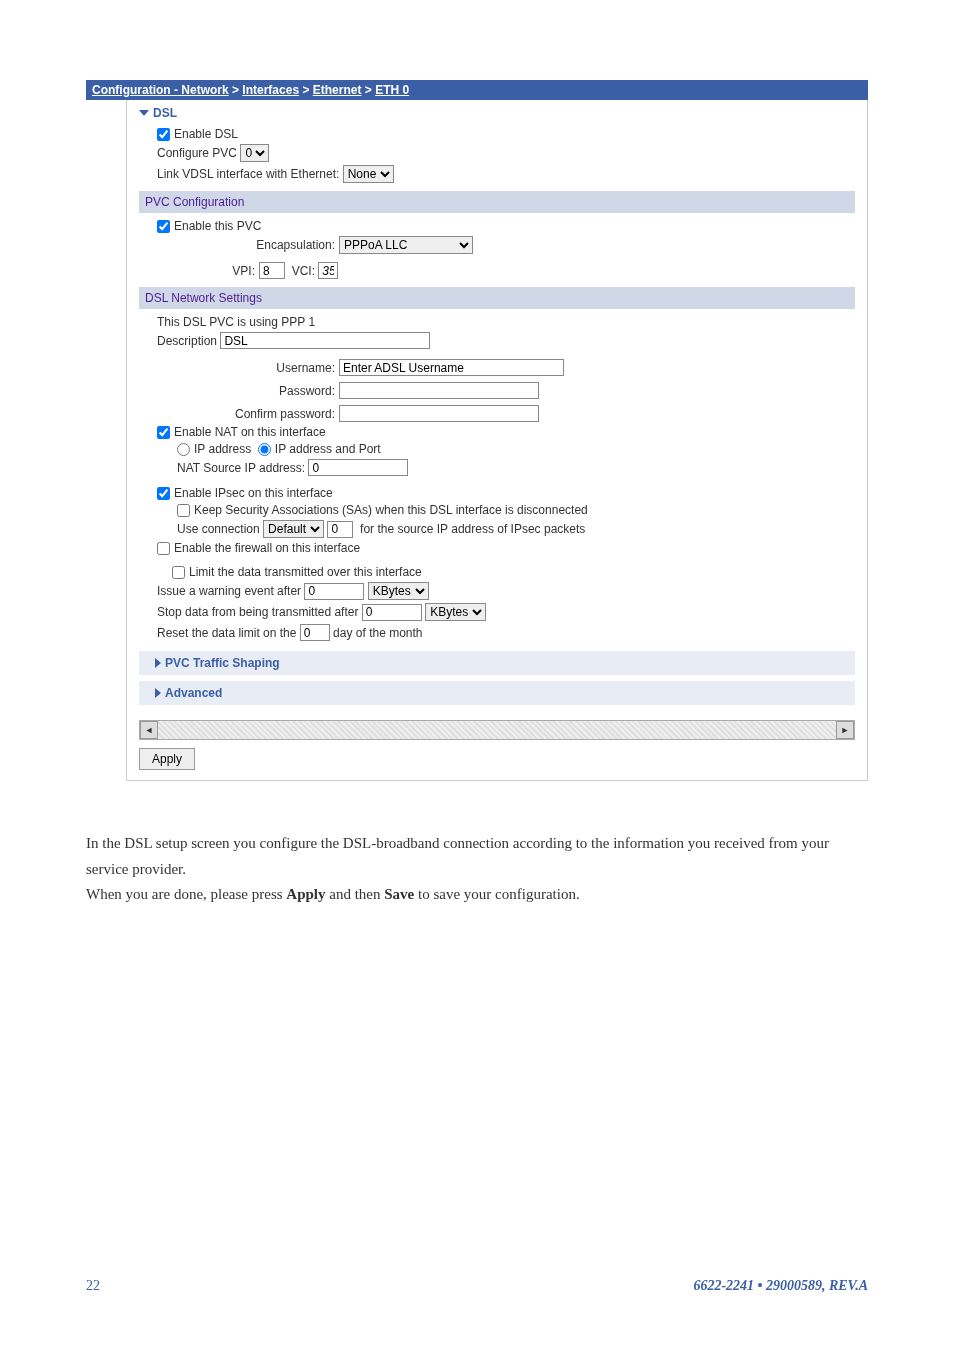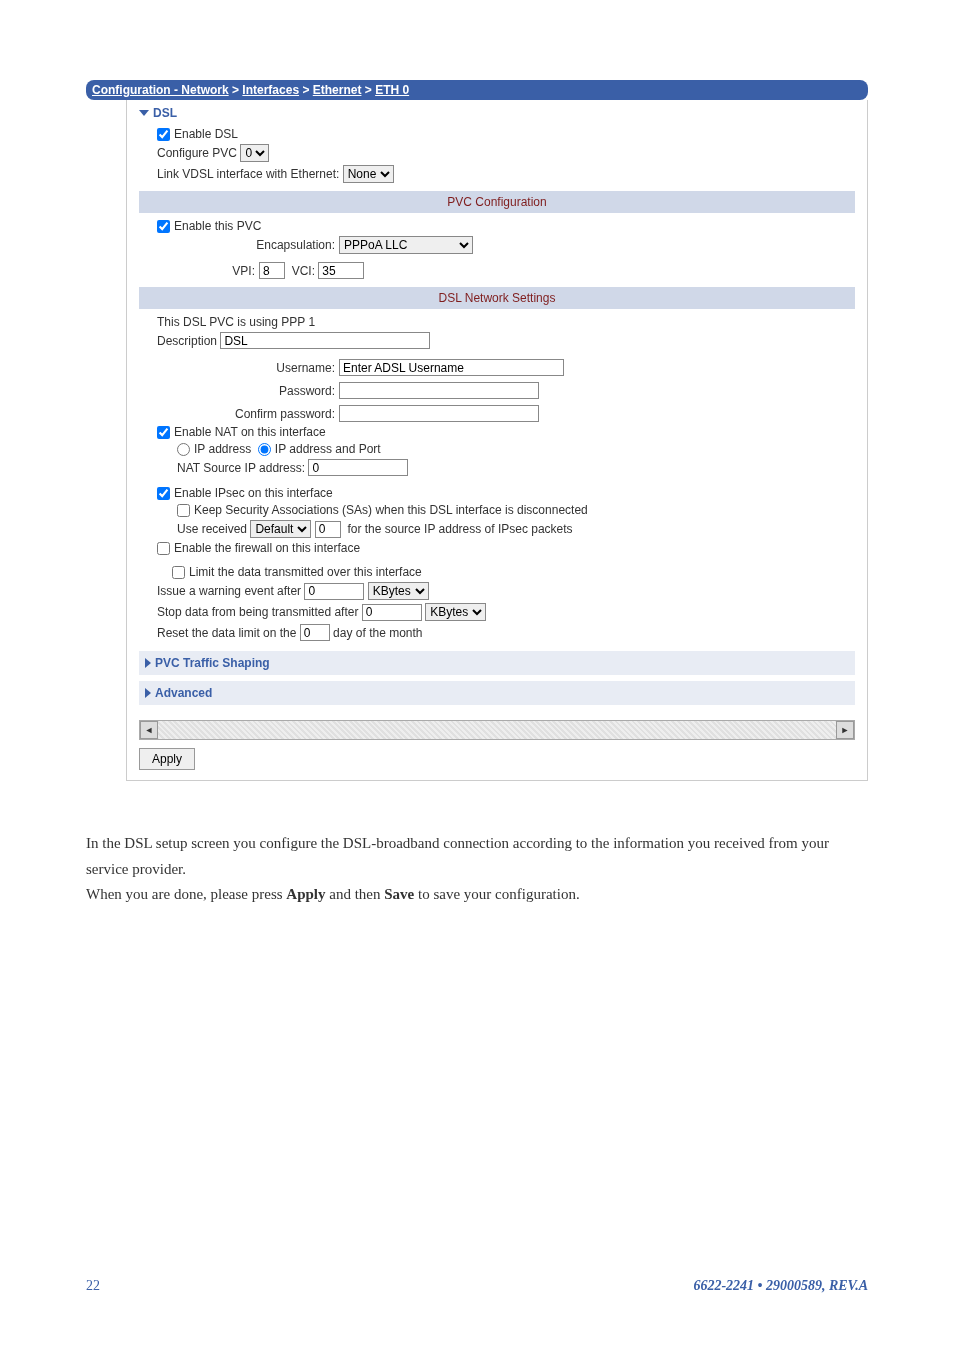--- a/index.html
+++ b/index.html
@@ -14,21 +14,20 @@
     width: 954px;
     padding: 80px 86px 40px 86px;
     box-sizing: border-box;
   }
   .breadcrumb-bar {
     background: #3a5fa7;
     color: #fff;
     padding: 3px 6px;
     font-size: 12px;
     font-weight: bold;
-    border-radius: 8px;
   }
   .breadcrumb-bar a {
     color: #fff;
     text-decoration: underline;
   }
   .breadcrumb-sep {
     color: #fff;
     text-decoration: none;
   }
   .panel {
@@ -68,32 +67,31 @@
     color: #333;
     display: flex;
     align-items: center;
     flex-wrap: wrap;
   }
   .row-indent2 {
     margin-left: 38px;
   }
   .section-hdr {
     background: #d0d8e8;
-    color: #7f1d1d;
+    color: #4c1d95;
     font-size: 12px;
     padding: 4px 6px;
     margin: 8px 0 6px 0;
-    text-align: center;
   }
   .collapsible-hdr {
     background: #e8ecf4;
     color: #3a5fa7;
     font-weight: bold;
     font-size: 12px;
-    padding: 5px 6px;
+    padding: 5px 16px;
     margin: 10px 0 0 0;
     display: flex;
     align-items: center;
   }
   .lbl-right {
     display: inline-block;
     text-align: right;
     margin-right: 4px;
   }
   input[type="text"], input[type="password"] {
@@ -204,21 +202,21 @@
     </div>
     <div class="row">
       <span class="lbl-right" style="width:178px;">Encapsulation:</span>
       <select style="width:134px;"><option>PPPoA LLC</option></select>
     </div>
     <div class="row" style="margin-top:8px;">
       <span class="lbl-right" style="width:98px;">VPI:</span>
       <input type="text" style="width: 26px;" value="8">
       &nbsp;&nbsp;
       <span>VCI:</span>&nbsp;
-      <input type="text" style="width: 46px;" value="35">
+      <input type="text" style="width: 20px; font-style: italic;" value="35">
     </div>
 
     
     <div class="section-hdr">DSL Network Settings</div>
     <div class="row">This DSL PVC is using PPP 1</div>
     <div class="row">
       <span>Description</span>&nbsp;
       <input type="text" style="width: 210px;" value="DSL">
     </div>
     <div class="row" style="margin-top:10px;">
@@ -252,21 +250,21 @@
 
     <div class="row" style="margin-top:10px;">
       <input type="checkbox" checked="" style="">
       <span>Enable IPsec on this interface</span>
     </div>
     <div class="row row-indent2">
       <input type="checkbox" style="">
       <span>Keep Security Associations (SAs) when this DSL interface is disconnected</span>
     </div>
     <div class="row row-indent2">
-      <span>Use received</span>&nbsp;
+      <span>Use connection</span>&nbsp;
       <select><option>Default</option></select>&nbsp;
       <input type="text" style="width: 26px;" value="0">
       &nbsp;&nbsp;
       <span>for the source IP address of IPsec packets</span>
     </div>
 
     <div class="row" style="">
       <input type="checkbox" style="">
       <span>Enable the firewall on this interface</span>
     </div>

